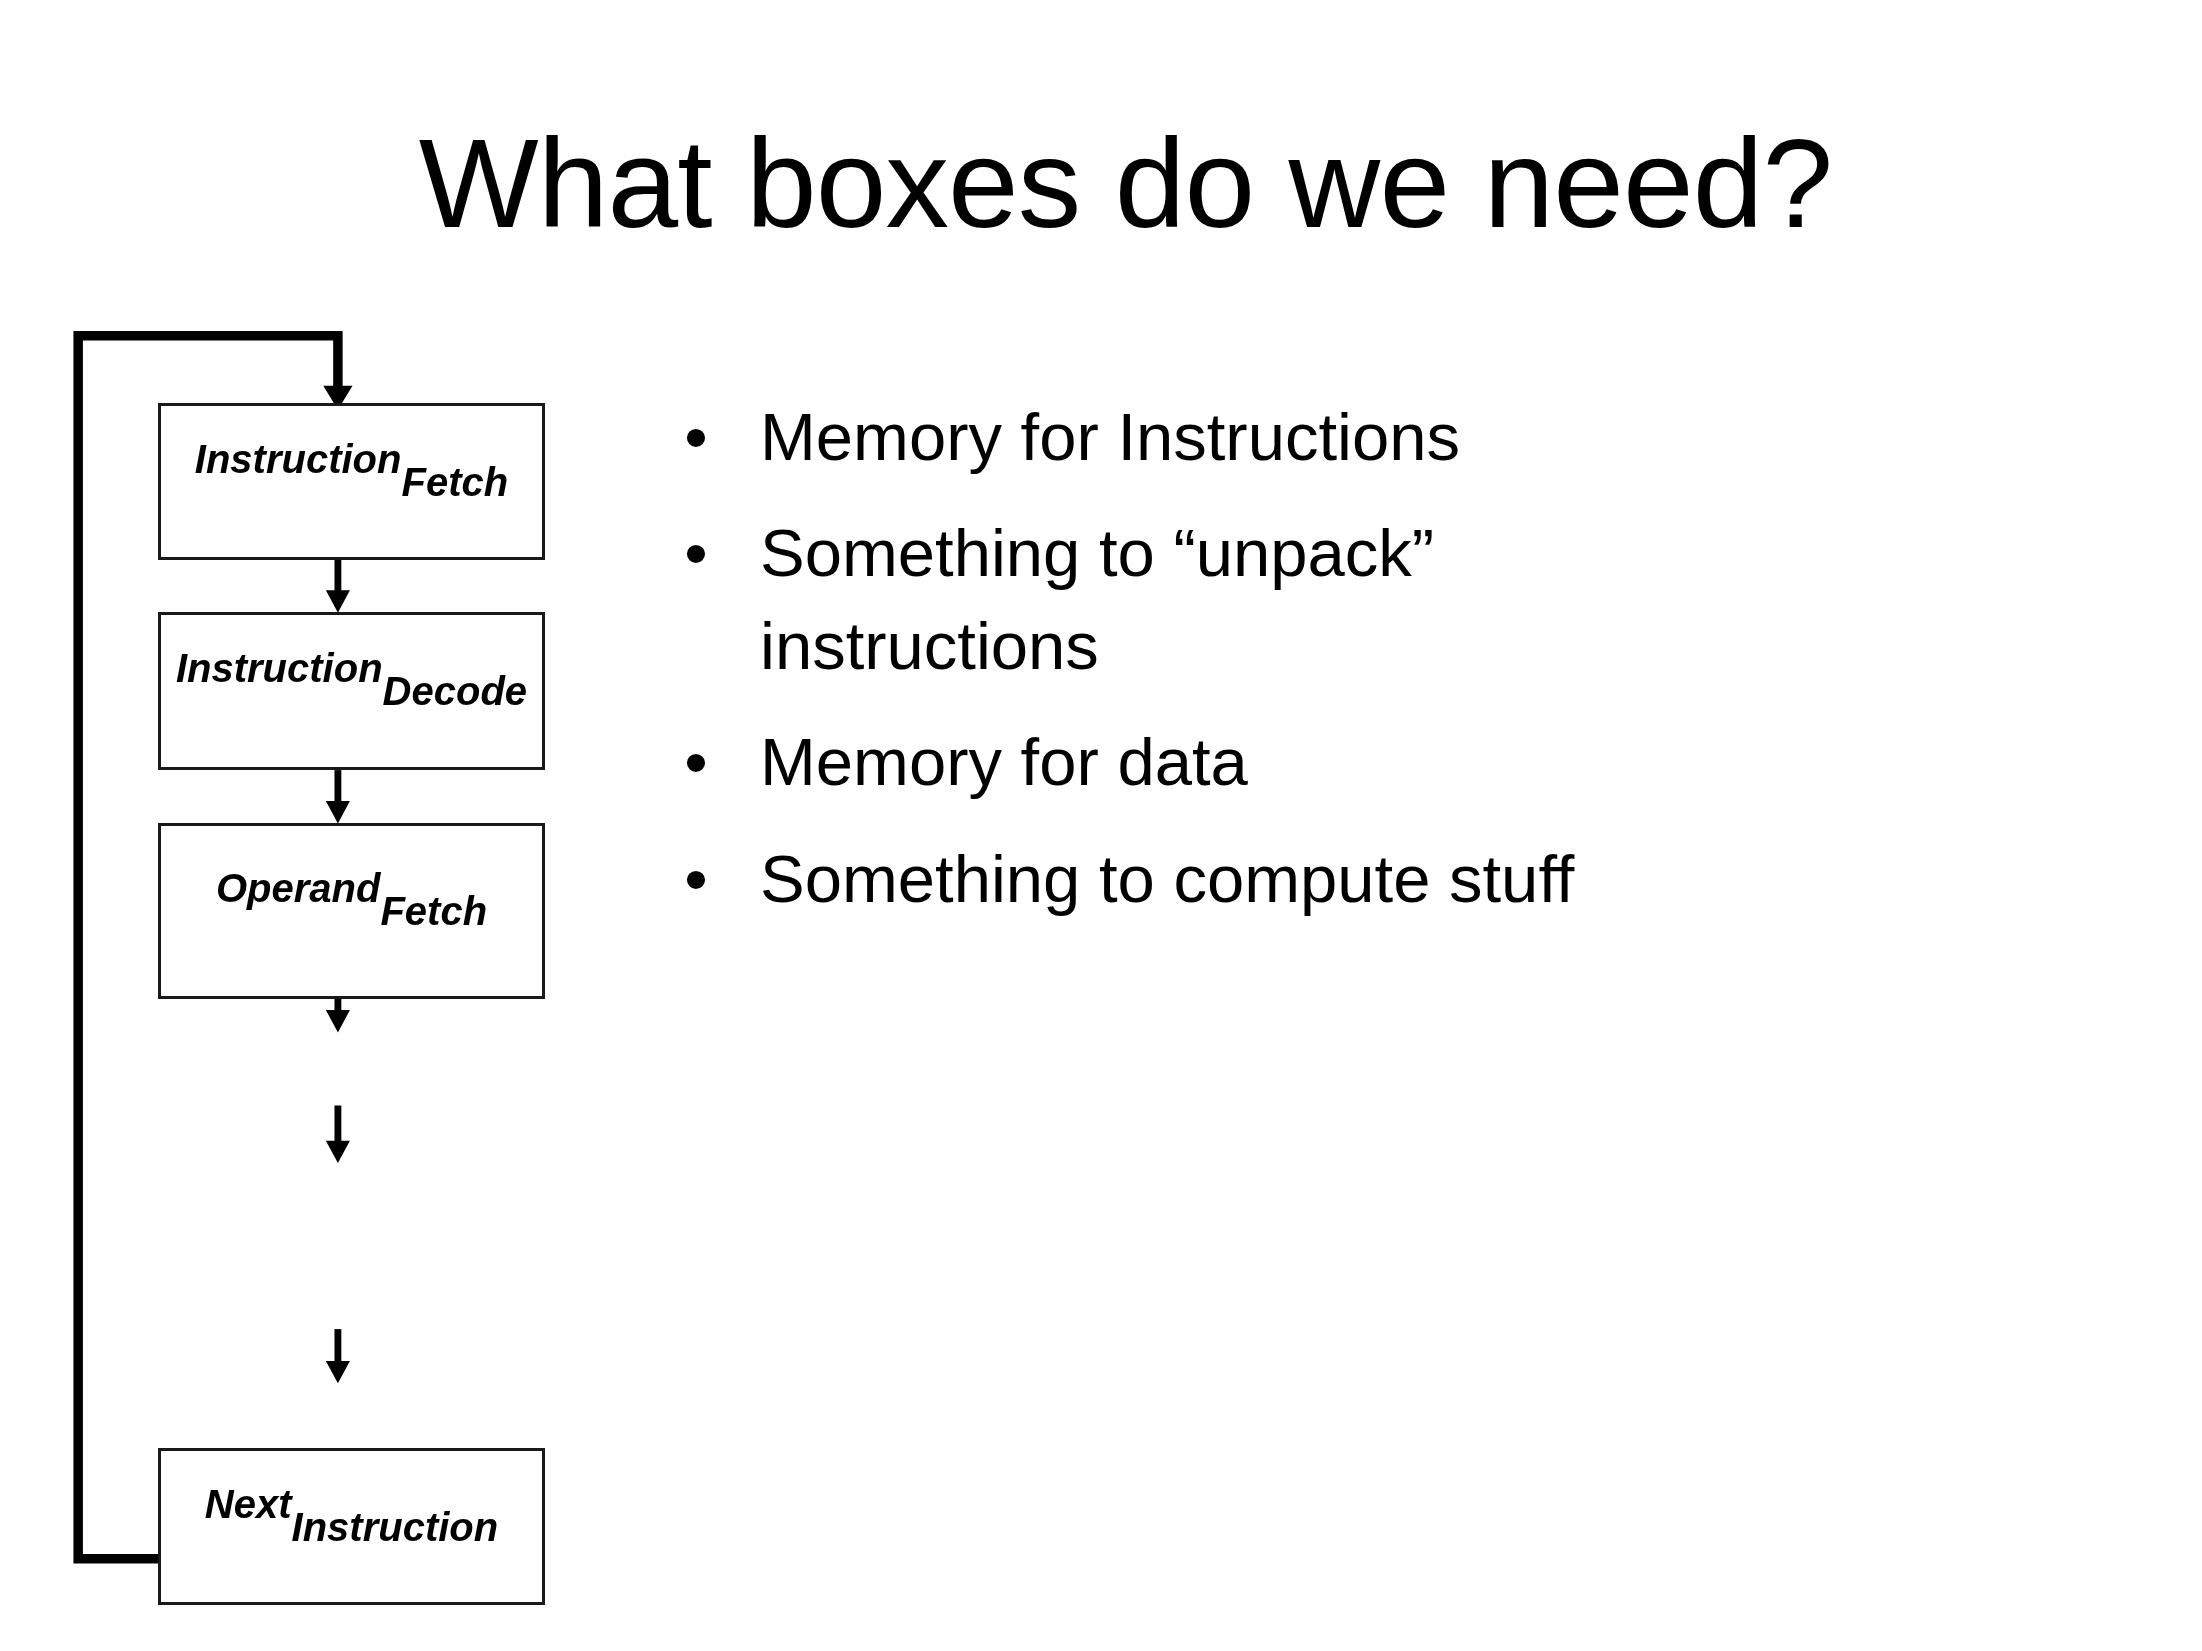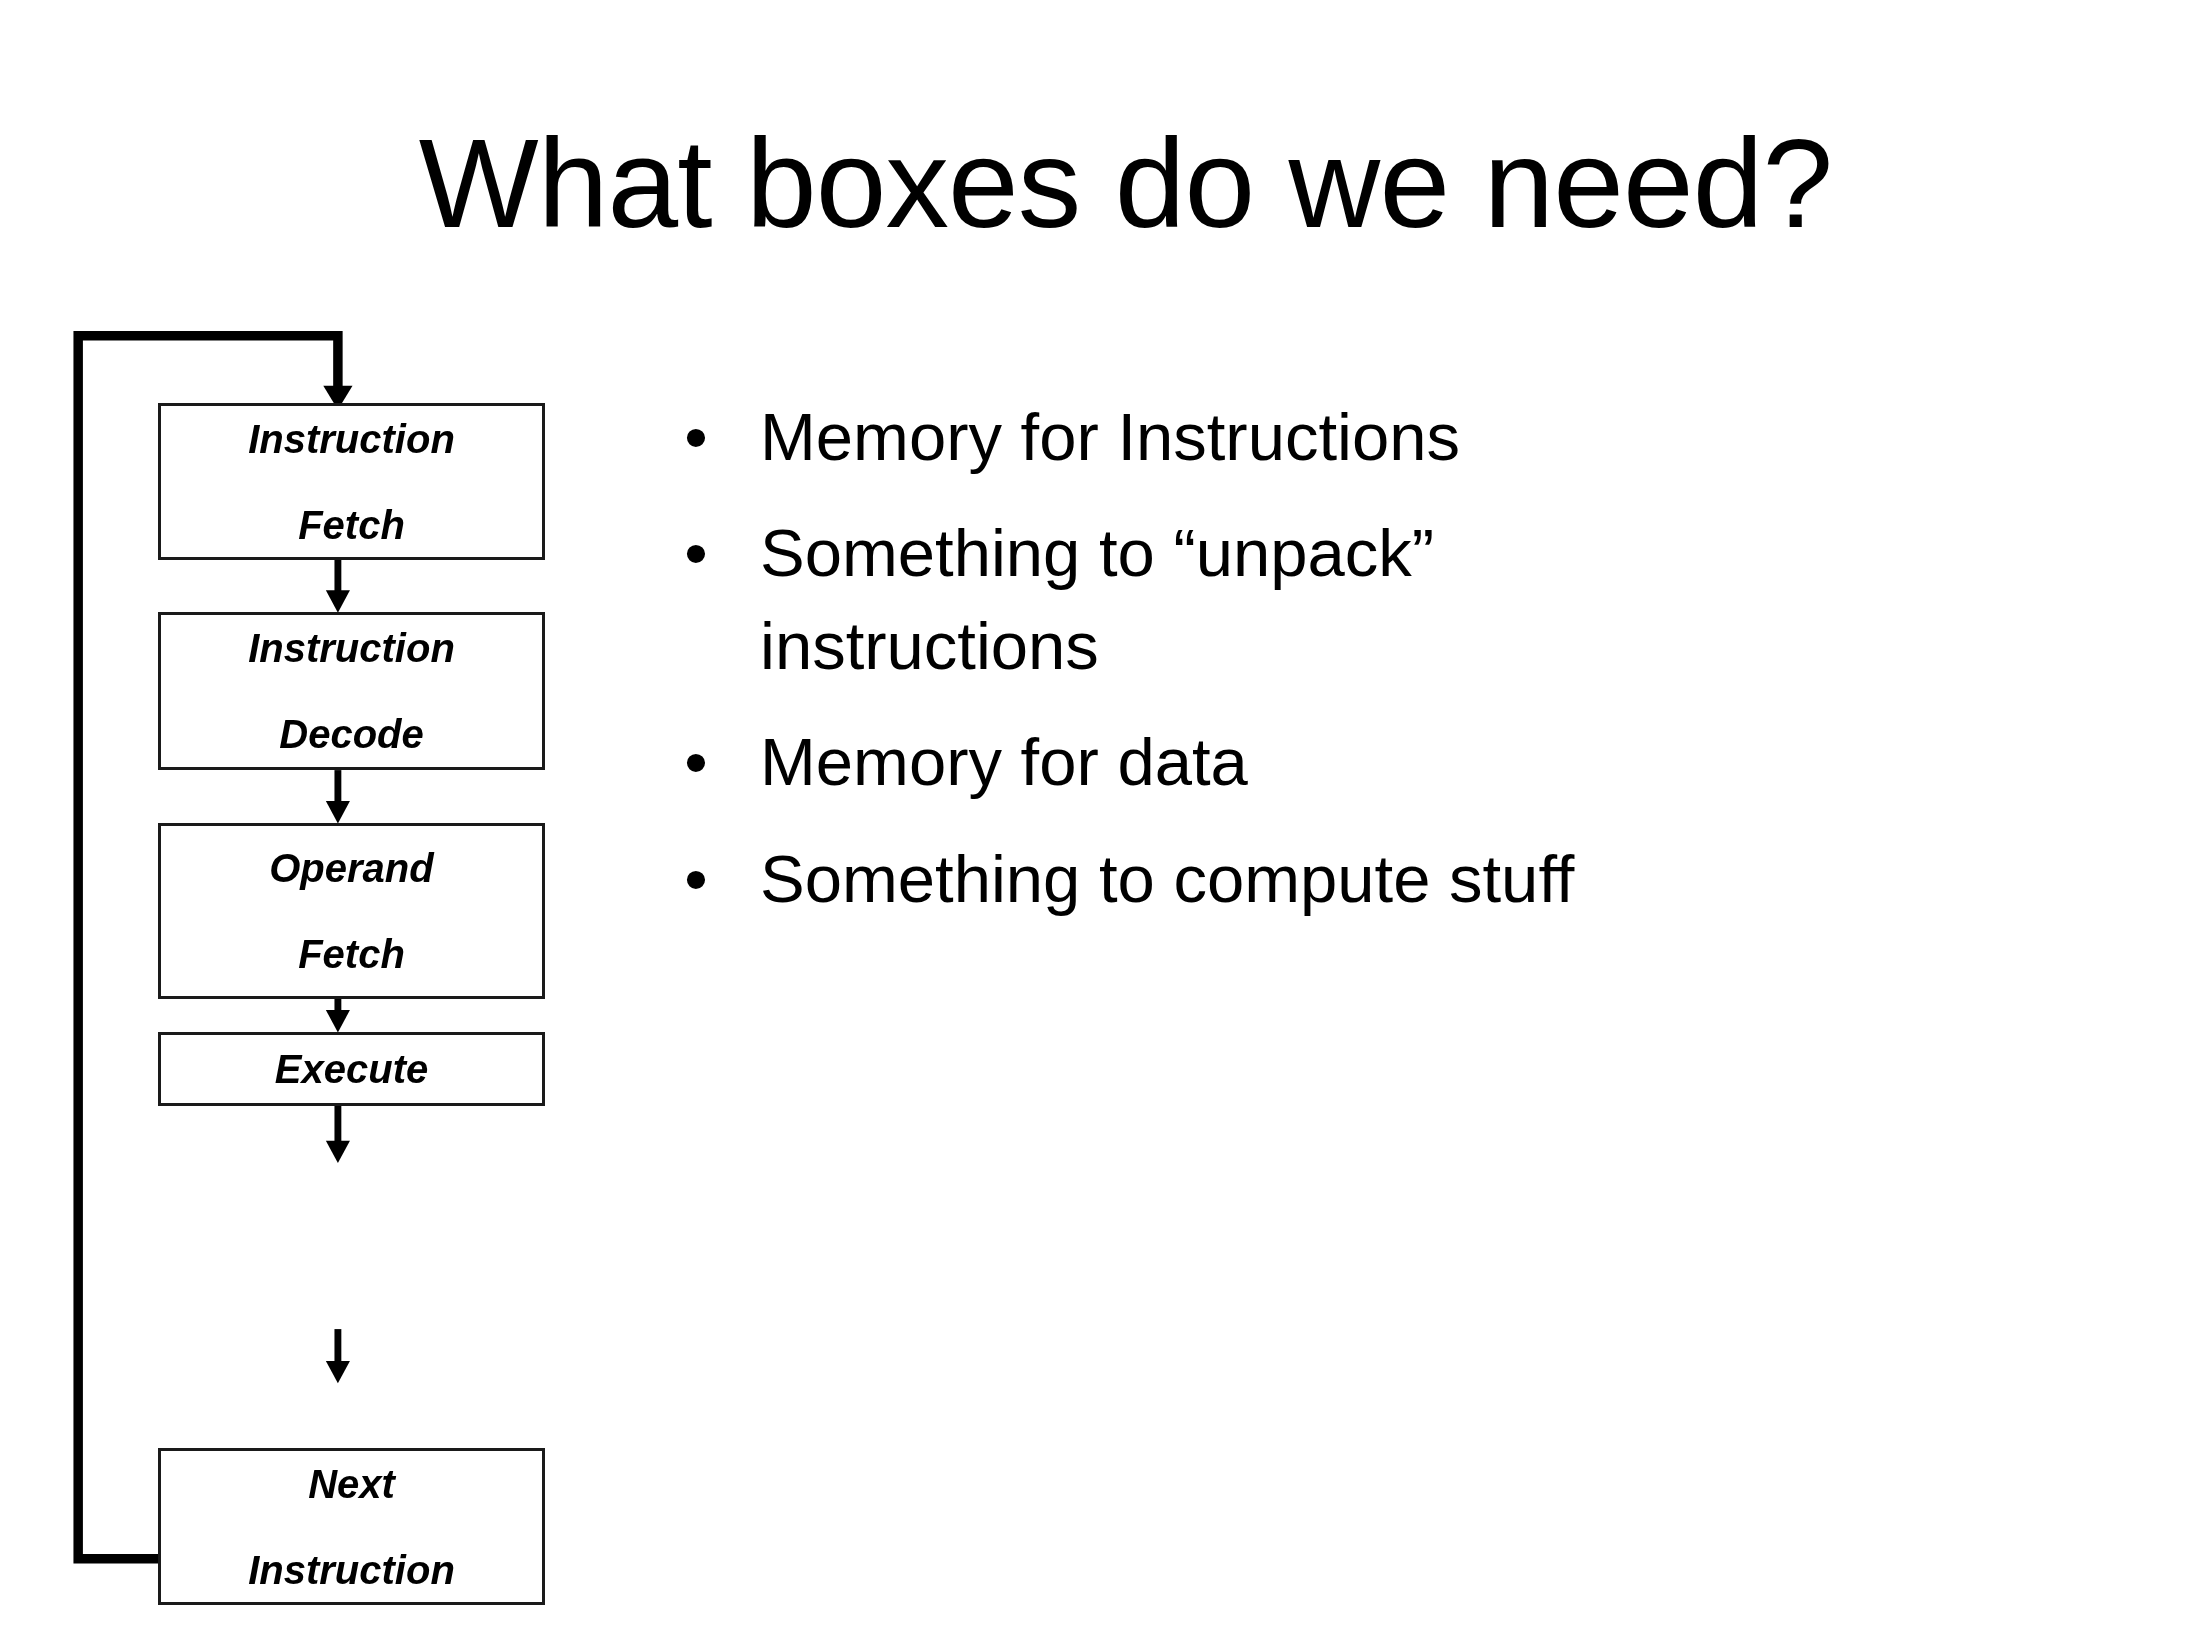--- a/index.html
+++ b/index.html
@@ -46,21 +46,21 @@
     position: absolute;
     left: 0;
     top: 0;
   }
   .flow-box {
     position: absolute;
     box-sizing: border-box;
     border: 3.4px solid #1a1a1a;
     background: #ffffff;
     display: flex;
-    flex-direction: column;
+    flex-direction: row;
     align-items: center;
     justify-content: center;
     font-family: "Liberation Sans", sans-serif;
     font-weight: bold;
     font-style: italic;
     font-size: 40px;
     line-height: 1.0;
     color: #000000;
     text-align: center;
   }
@@ -158,23 +158,20 @@
     <div class="flow-box two-line" style="left:134px; top:328px; width:387px; height:158px;">
       <span class="bx-line">Instruction</span>
       <span class="bx-line">Decode</span>
     </div>
 
     <div class="flow-box two-line" style="left:134px; top:539px; width:387px; height:176px;">
       <span class="bx-line">Operand</span>
       <span class="bx-line">Fetch</span>
     </div>
 
-    <div class="flow-box" style="left:134px; top:748px; width:387px; height:74px;">
-      <span class="bx-line">Execute</span>
-    </div>
 
 
     <div class="flow-box two-line" style="left:134px; top:1164px; width:387px; height:157px;">
       <span class="bx-line">Next</span>
       <span class="bx-line">Instruction</span>
     </div>
   </div>
 
   <div id="bullets">
 

